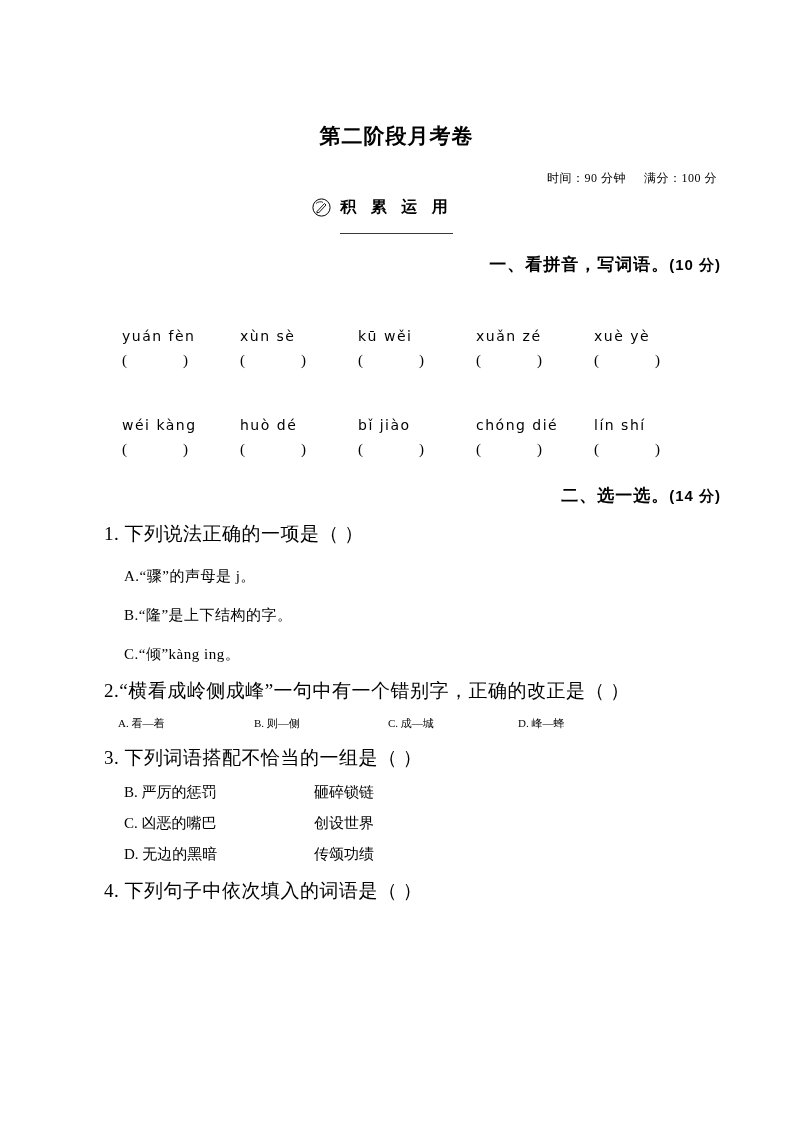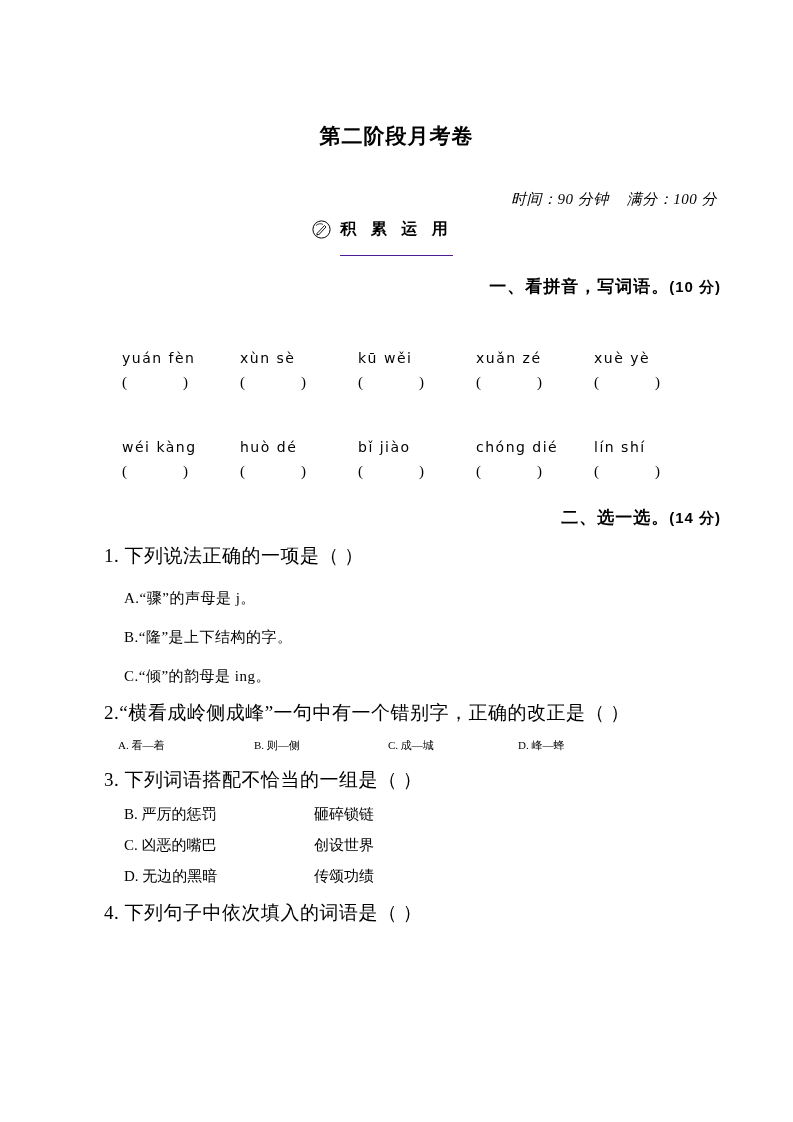--- a/index.html
+++ b/index.html
@@ -25,25 +25,24 @@
   .doc-title {
     text-align: center;
     font-size: 21px;
     font-weight: bold;
     letter-spacing: 1px;
     margin-top: 122px;
     font-family: "Liberation Sans", sans-serif;
   }
   .meta-line {
     text-align: right;
-    font-size: 15px;
-    margin-top: 40px;
+    font-size: 12px;
+    margin-top: 20px;
     padding-right: 4px;
     letter-spacing: 0.5px;
-    font-style: italic;
   }
   .meta-line .gap {
     display: inline-block;
     width: 18px;
   }
   .section-banner {
     margin-top: 10px;
     text-align: center;
     position: relative;
     height: 30px;
@@ -200,21 +199,21 @@
     </div>
   </div>
 
   <div class="q-head">
     <span>二、选一选。</span><span class="score">(14 分)</span>
   </div>
 
   <div class="q-item">1. 下列说法正确的一项是（    ）</div>
   <div class="q-opt">A.“骤”的声母是 j。</div>
   <div class="q-opt">B.“隆”是上下结构的字。</div>
-  <div class="q-opt">C.“倾”的韵母是 ing。</div>
+  <div class="q-opt">C.“倾”kàng ing。</div>
 
   <div class="q-item">2.“横看成岭侧成峰”一句中有一个错别字，正确的改正是（    ）</div>
   <div class="q-opt-row">
     <span class="a">A. 看—着</span>
     <span class="b">B. 则—侧</span>
     <span class="c">C. 成—城</span>
     <span class="d">D. 峰—蜂</span>
   </div>
 
   <div class="q-item">3. 下列词语搭配不恰当的一组是（    ）</div>

